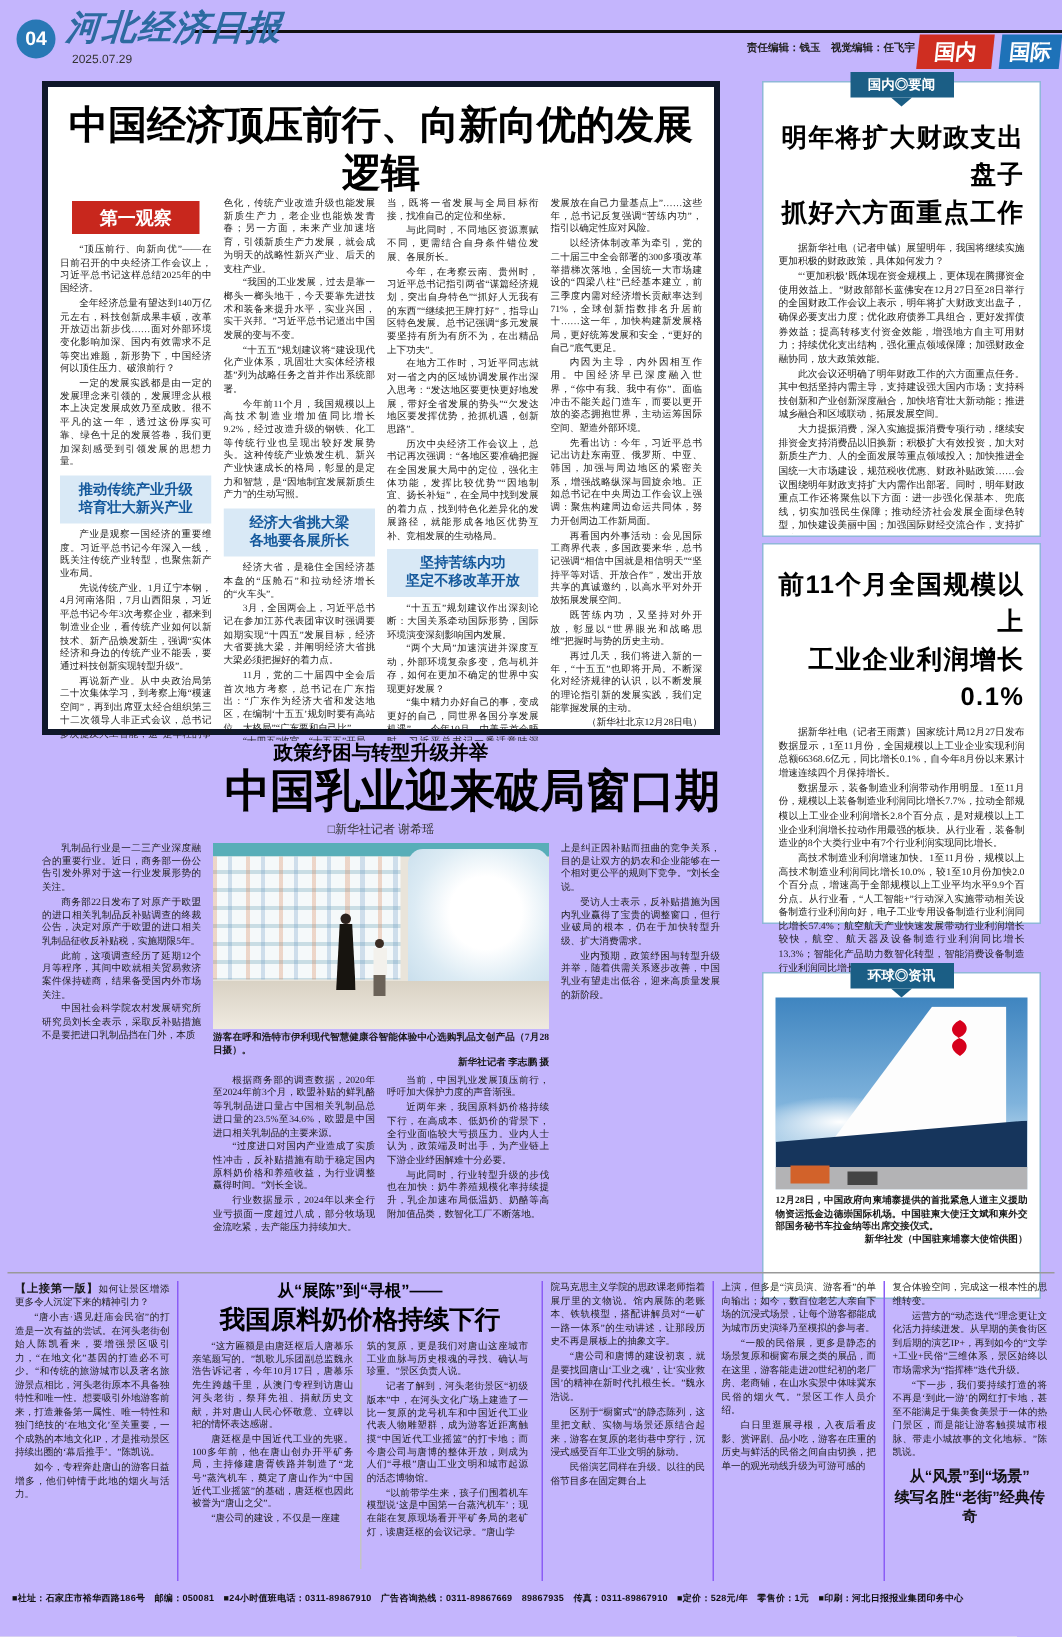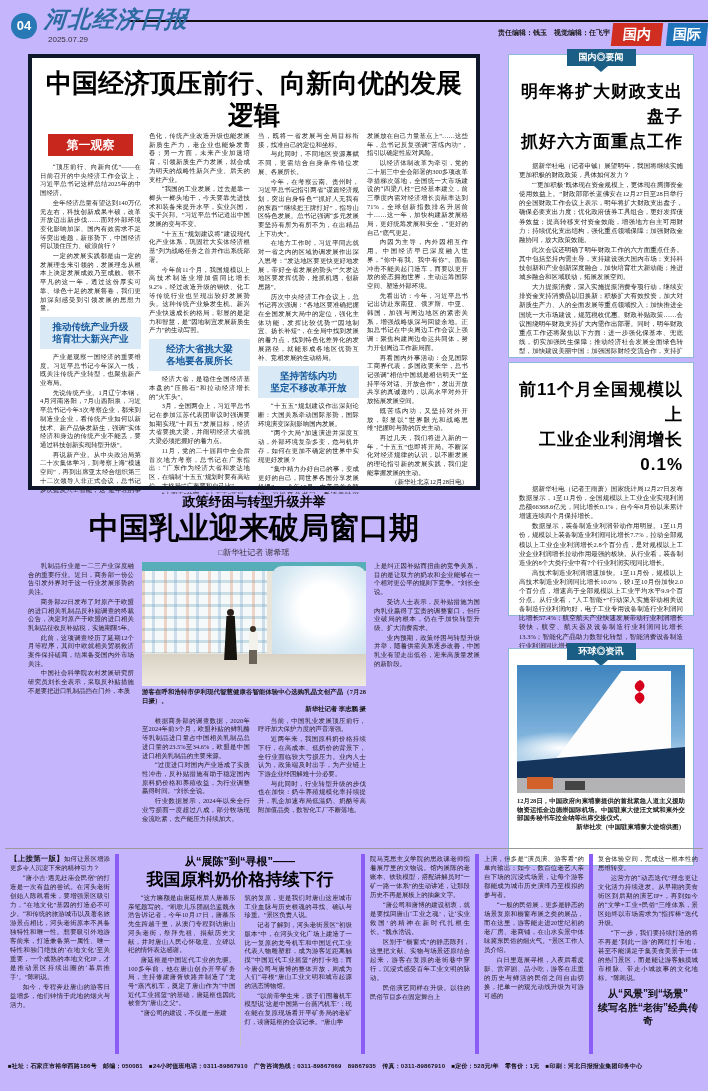--- a/index.html
+++ b/index.html
@@ -30,21 +30,21 @@
   .leadbox{position:absolute;left:28px;top:54px;width:452px;height:436px;border:4px solid #0f172a;background:#fff;box-sizing:border-box;}
   .lead-headline{margin:10px 6px 0;font:900 26px/32px "Liberation Serif",serif;text-align:center;color:#000;}
   .lead-byline{font:8px/12px "Liberation Sans",sans-serif;text-align:center;color:#333;margin:3px 0 5px;}
   .leadcols{display:flex;gap:8px;padding:0 8px;height:362px;}
   .leadcols .col{flex:1;}
   .red-badge{background:#c8271d;color:#fff;font:bold 12px/14px "Liberation Sans",sans-serif;
              text-align:center;padding:4px 0;margin:2px 8px 7px;}
   
   .dairy{position:absolute;left:28px;top:494px;width:452px;height:348px;box-sizing:border-box;}
   .dairy-kicker{font:bold 13px/16px "Liberation Sans",sans-serif;text-align:center;color:#000;}
-  .dairy-headline{font:900 30px/34px "Liberation Serif",serif;text-align:center;color:#000;margin-top:1px;}
+  .dairy-headline{font:900 30px/34px "Liberation Serif",serif;text-align:right;color:#000;margin-top:1px;}
   .dairy-byline{font:8px/11px "Liberation Sans",sans-serif;text-align:center;color:#333;margin:2px 0 4px;}
   .dairycols{display:flex;gap:8px;height:268px;}
   .dairycols .side{flex:0 0 106px;overflow:hidden;}
   .dairymid{flex:1;display:flex;flex-direction:column;overflow:hidden;}
   .midcols{display:flex;gap:8px;flex:1;overflow:hidden;}
   .midcols .col{flex:1;}
   .photo-cap{font:bold 6.4px/8.6px "Liberation Serif",serif;text-align:justify;margin:2px 0 3px;}
   .photo-credit{display:block;text-align:right;font-weight:bold;}
   
   .dphoto{position:relative;width:100%;height:124px;background:#e9e4da;overflow:hidden;}
@@ -94,21 +94,21 @@
   .pl-fuse{position:absolute;left:0;bottom:14px;width:100%;height:32px;background:#16355c;
          clip-path:polygon(0 45%,100% 0,100% 100%,0 100%);}
   .pl-ground{position:absolute;left:0;bottom:0;width:100%;height:15px;background:#b3b3b5;}
   .pl-truck{position:absolute;left:10px;bottom:4px;width:26px;height:12px;background:#d2622a;}
   .pl-truck2{position:absolute;left:48px;bottom:3px;width:20px;height:9px;background:#444;}
   .rbox3 .photo-cap{margin-top:4px;}
   
   .bottom{position:absolute;left:5px;top:848px;width:698px;height:206px;border-top:1px solid #999;
           padding-top:5px;box-sizing:border-box;display:flex;}
   .bcol{flex:1;padding:0 5px;overflow:hidden;}
-  .bcol + .bcol, .bcol + .bfeature, .bfeature + .bcol{border-left:4px solid #8b5cf6;}
+  .bcol + .bcol, .bcol + .bfeature, .bfeature + .bcol{border-left:1px solid #8b5cf6;}
   .bcol .bp{font-size:6.4px;line-height:9.0px;}
   .bfeature{flex:0 0 232px;padding:0 5px;overflow:hidden;}
   .bf-kicker{font:bold 11px/14px "Liberation Sans",sans-serif;text-align:center;color:#000;}
   .bf-title{font:900 17px/21px "Liberation Sans",sans-serif;text-align:center;color:#000;margin:1px 0 4px;}
   .bf-cols{display:flex;height:152px;}
   .bf-cols .col{flex:1;padding:0 4px;}
   .bf-cols .col + .col{border-left:1px solid #c4c4c4;}
   .cont-label{font-weight:bold;font-family:"Liberation Sans",sans-serif;font-size:7.5px;}
   
   .footer{position:absolute;left:8px;top:1062px;width:694px;font:bold 6px/8px "Liberation Sans",sans-serif;

